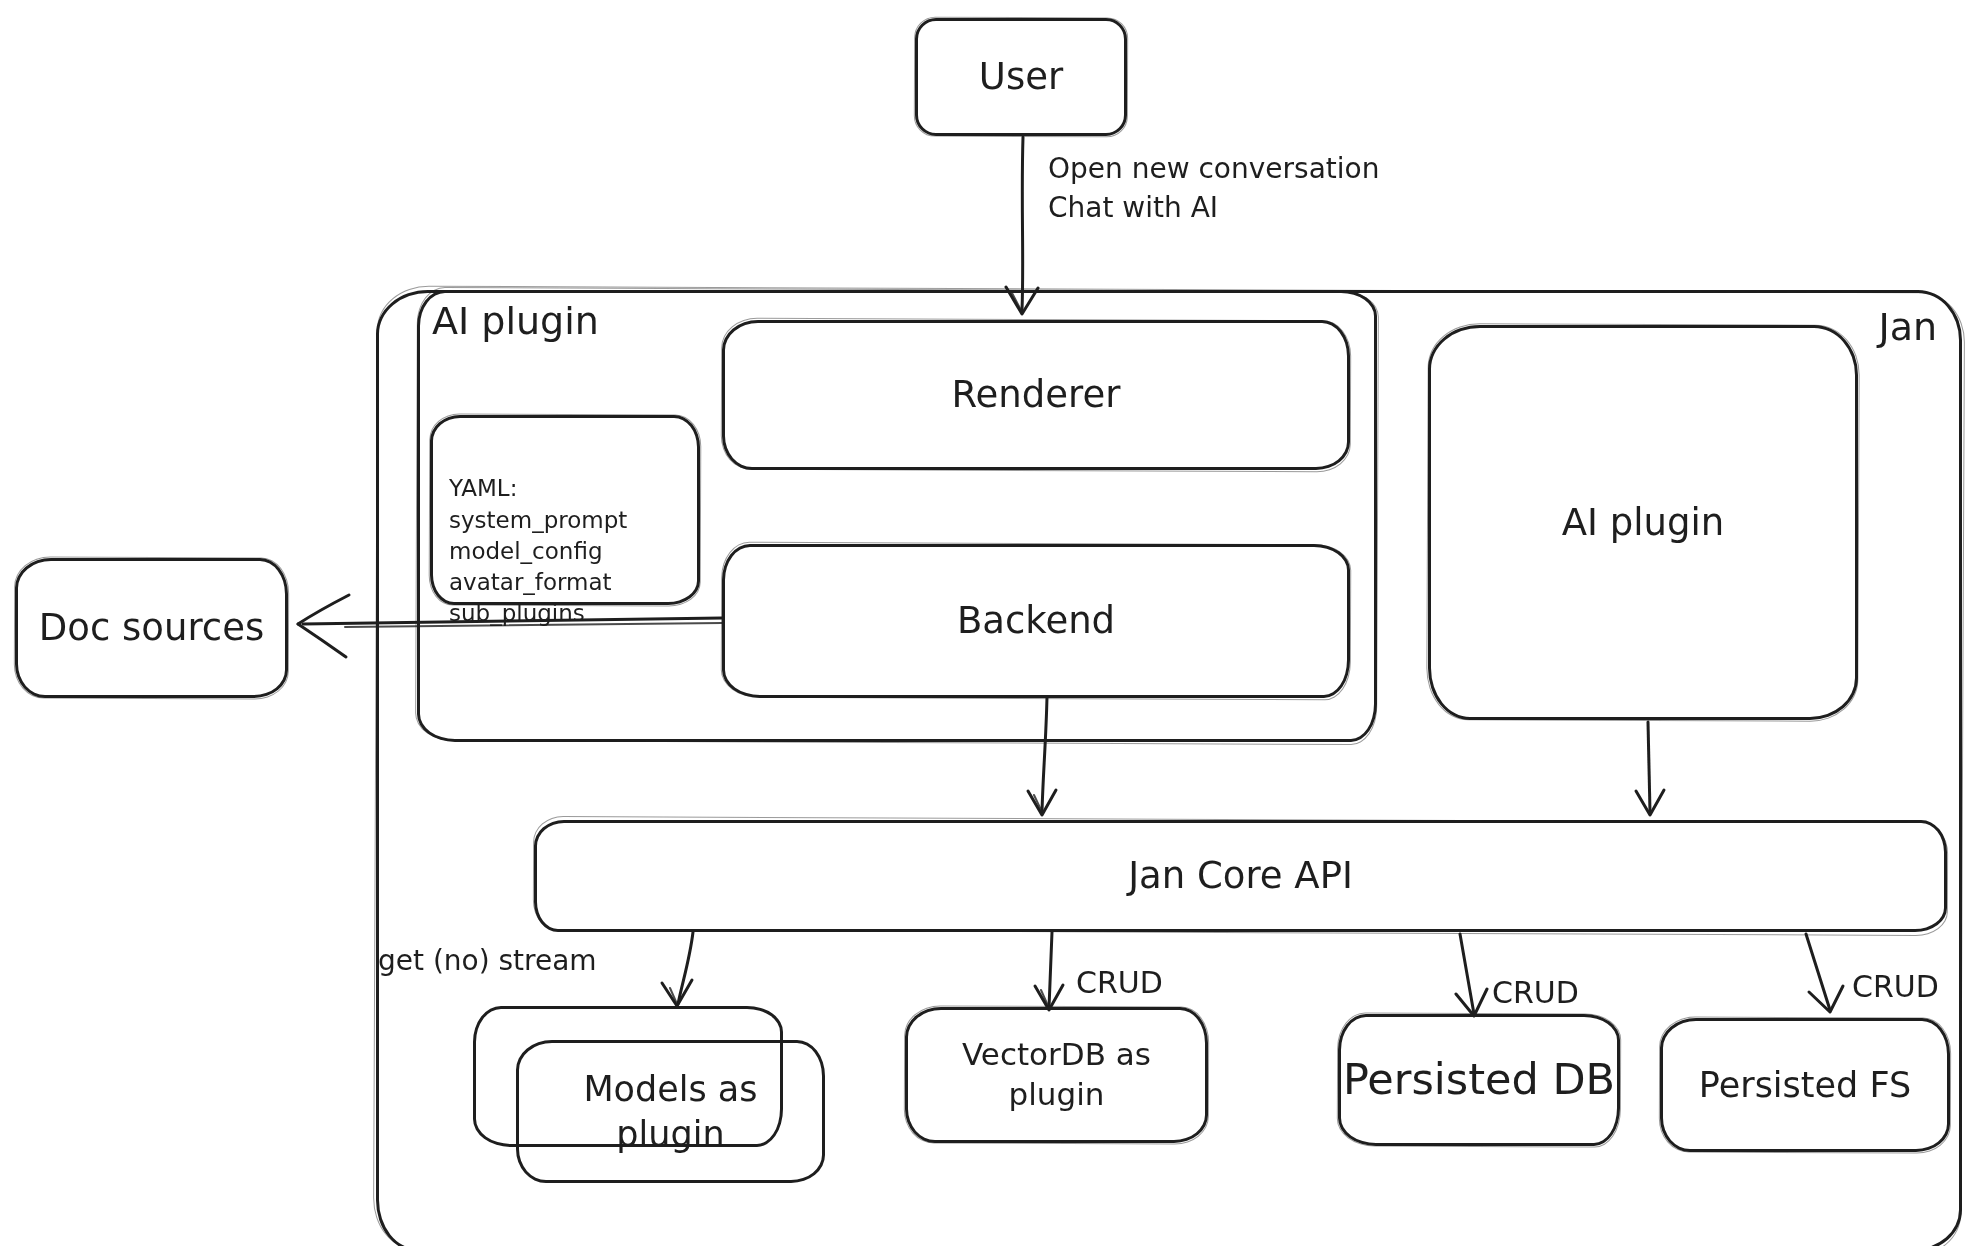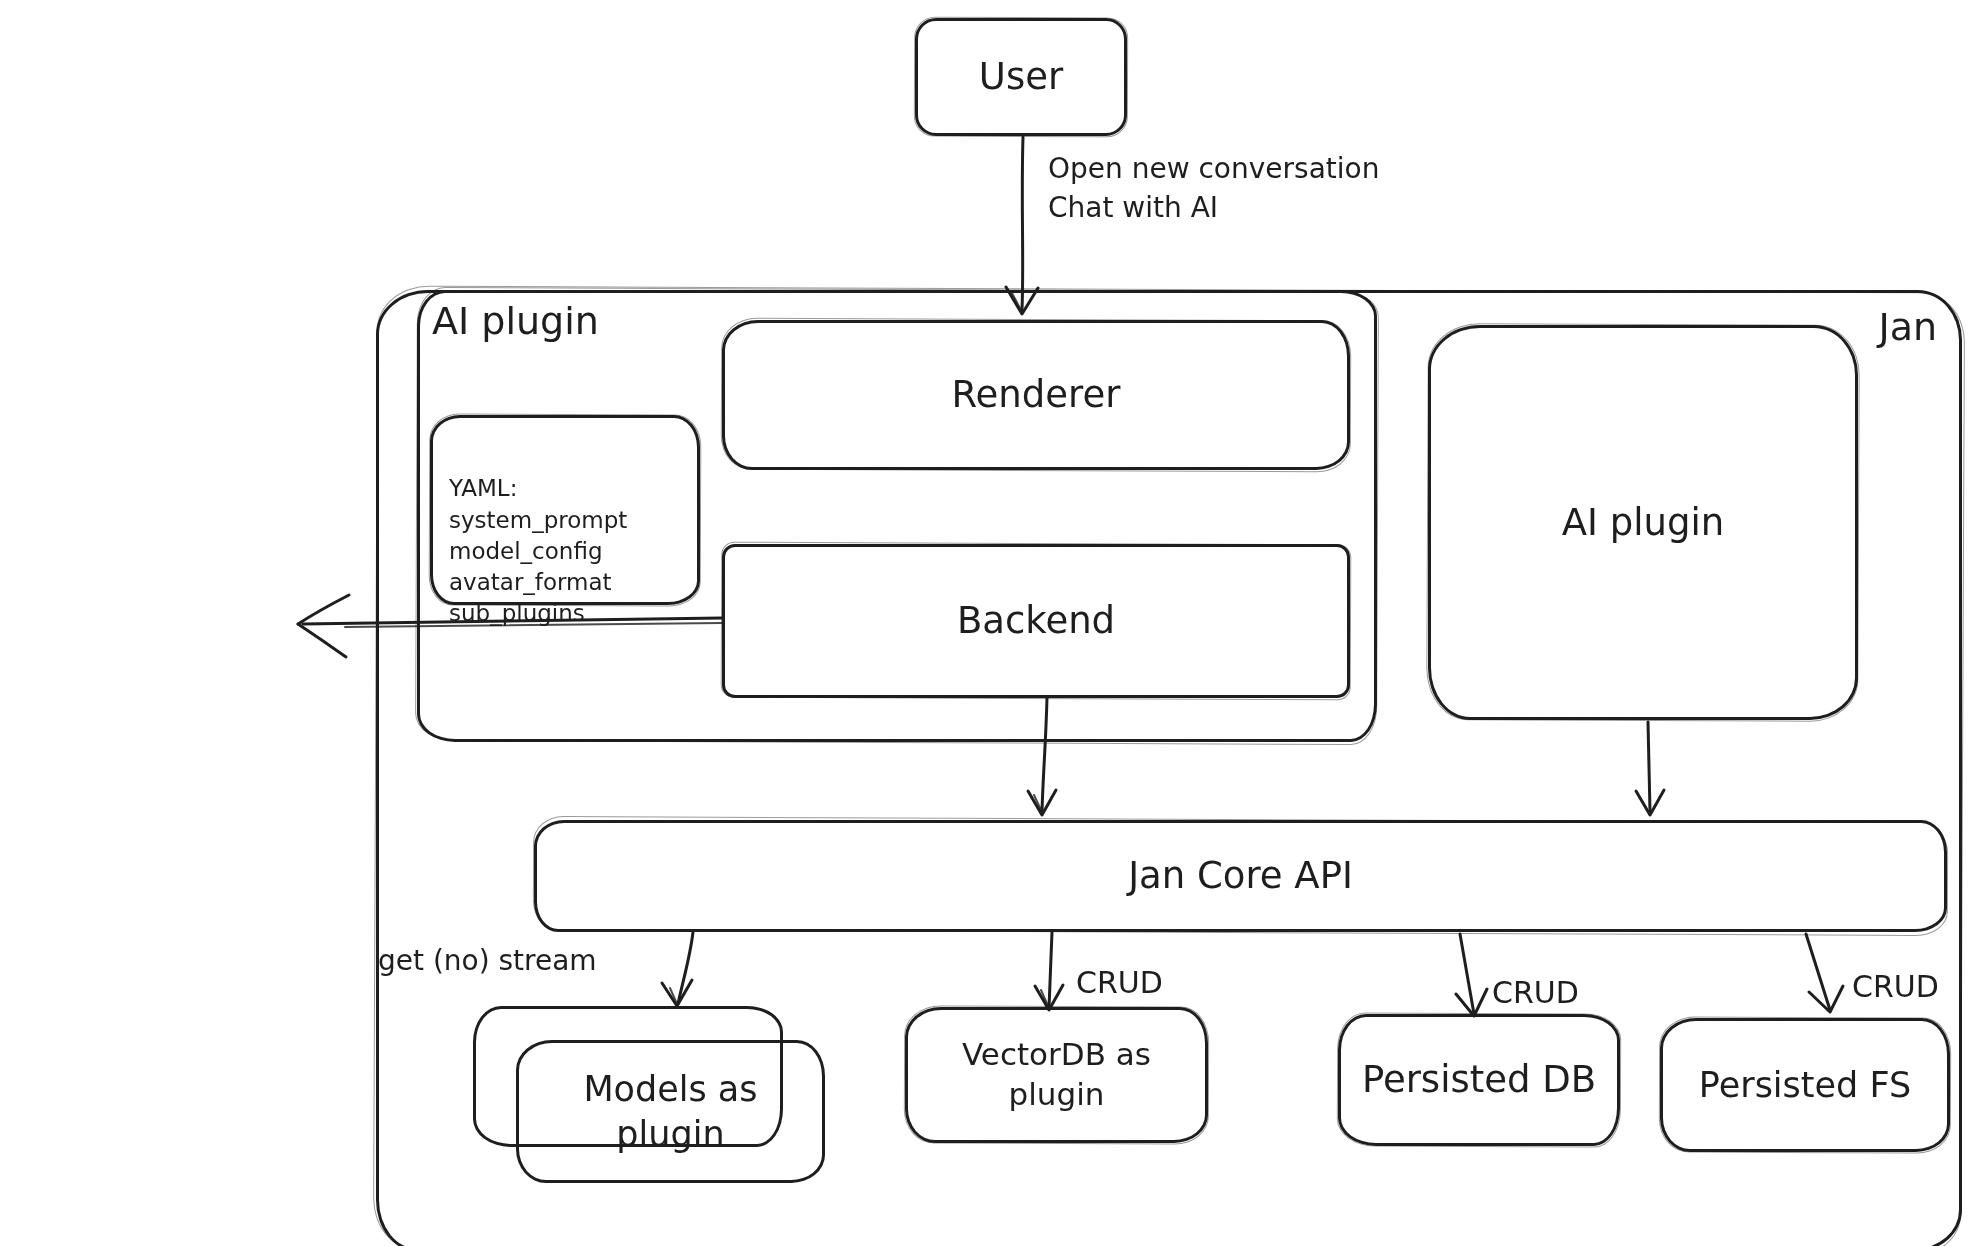--- a/index.html
+++ b/index.html
@@ -98,46 +98,49 @@
   </div>
 
   <div class="box rD echo" id="yaml-note" style="left:430px; top:415px; width:270px; height:190px;">
     <span>YAML:
 system_prompt
 model_config
 avatar_format
 sub_plugins</span>
   </div>
 
-  <div class="box rB echo center" style="left:722px; top:544px; width:628px; height:154px;border-radius:13px;">
+  <div class="box rB echo center" style="left:722px; top:544px; width:628px; height:154px;">
     <div class="label">Backend</div>
   </div>
 
   <div class="box rC echo center" style="left:1428px; top:325px; width:430px; height:395px;">
     <div class="label">AI plugin</div>
   </div>
 
+  <div class="box rA echo center" style="left:15px; top:558px; width:273px; height:140px;">
+    <div class="label">Doc sources</div>
+  </div>
 
   <div class="box rD echo center" style="left:534px; top:820px; width:1413px; height:112px;">
     <div class="label">Jan Core API</div>
   </div>
 
   <div class="box rB" style="left:473px; top:1006px; width:310px; height:141px;"></div>
   <div class="box rA center" style="left:516px; top:1040px; width:309px; height:143px;">
     <div class="label prelines" style="font-size:35px;">Models as
 plugin</div>
   </div>
 
   <div class="box rA echo center" style="left:905px; top:1007px; width:303px; height:136px;">
     <div class="label prelines" style="font-size:31px;">VectorDB as
 plugin</div>
   </div>
 
   <div class="box rB echo center" style="left:1338px; top:1014px; width:282px; height:132px;">
-    <div class="label" style="font-size:37px;">Persisted DB</div>
+    <div class="label" style="font-size:43px;">Persisted DB</div>
   </div>
 
   <div class="box rA echo center" style="left:1660px; top:1018px; width:290px; height:134px;">
     <div class="label" style="font-size:35px;">Persisted FS</div>
   </div>
 
   <div class="edge-label" style="left:1048px; top:150px;">Open new conversation
 Chat with AI</div>
   <div class="edge-label" style="left:378px; top:942px;">get (no) stream</div>
   <div class="edge-label crud" style="left:1076px; top:962px;">CRUD</div>

